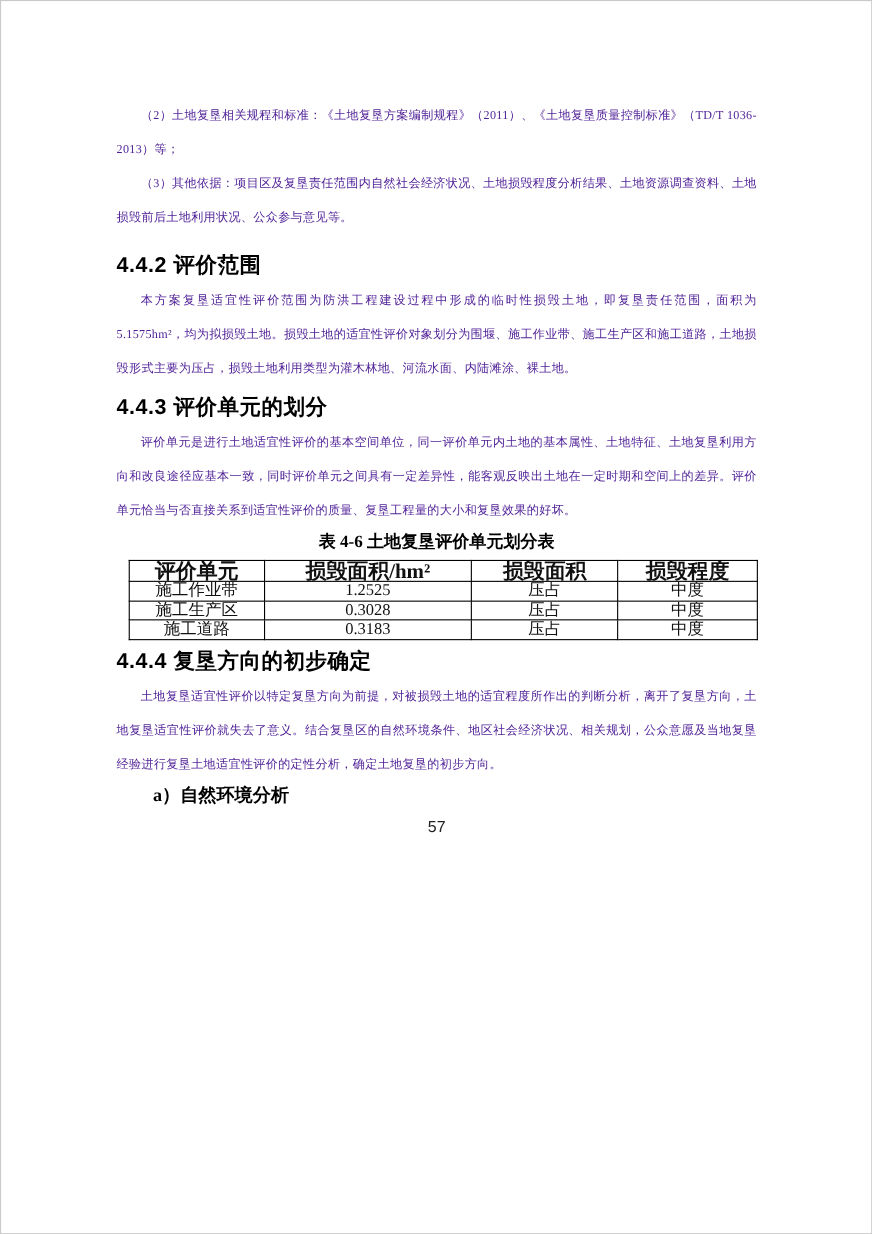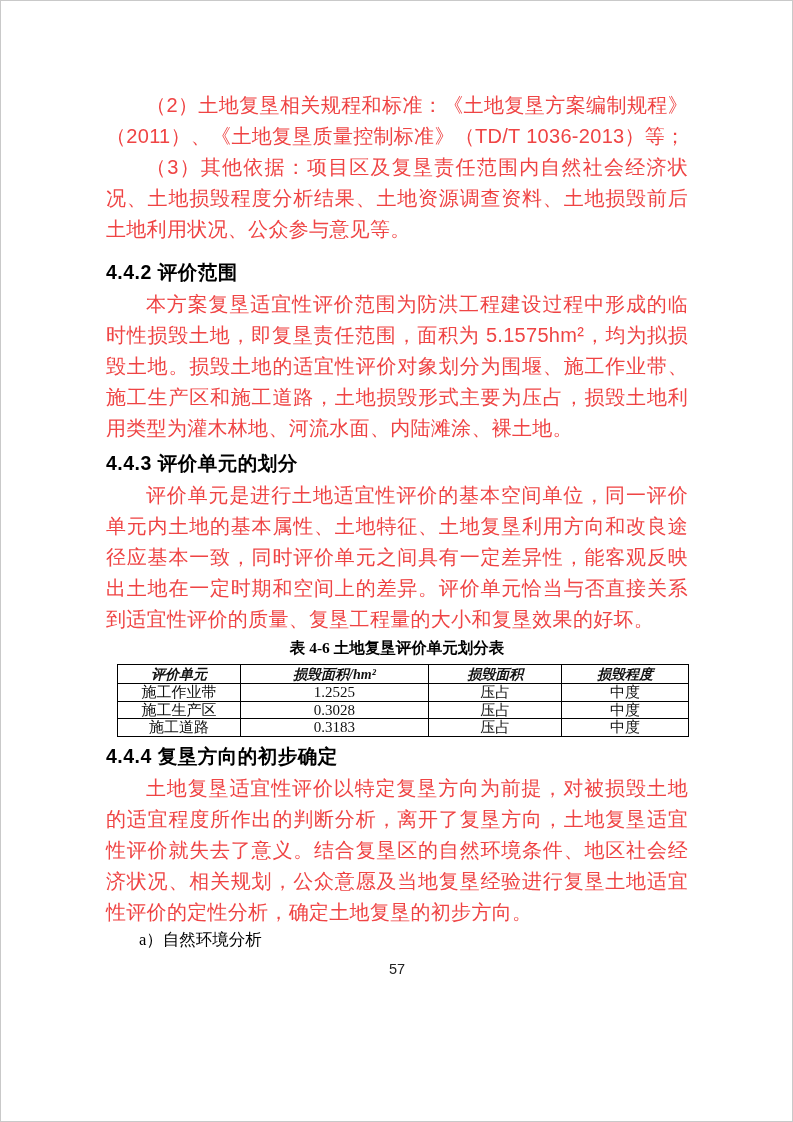--- a/index.html
+++ b/index.html
@@ -16,26 +16,26 @@
     border: 1px solid #c9c9c9;
     overflow: hidden;
     color: #101010;
   }
   .content {
     box-sizing: border-box;
     padding: 89px 104px 0 105px;
   }
   .body-p {
     margin: 0;
-    font-family: Liberation Sans, sans-serif;
-    font-size: 20px;
+    font-family: Liberation Serif, serif;
+    font-size: 11px;
     line-height: 31px;
     text-align: justify;
     text-indent: 2em;
-    color: #ef4444;
+    color: #4c1d95;
     letter-spacing: 0.3px;
   }
   .sec-heading {
     margin: 14px 0 4px 0;
     font-family: "Liberation Sans", "DejaVu Sans", sans-serif;
     font-weight: bold;
     font-size: 19.5px;
     line-height: 26px;
     color: #000000;
     letter-spacing: 0.5px;
@@ -62,39 +62,38 @@
     padding: 0 2px;
     text-align: center;
     vertical-align: middle;
     font-family: "Liberation Serif", "DejaVu Serif", serif;
     color: #111;
     overflow: hidden;
     white-space: nowrap;
   }
   table.unit-table th {
     height: 18px;
-    font-size: 14px;
+    font-size: 19px;
     font-weight: bold;
     line-height: 17px;
-    font-style: italic;
   }
   table.unit-table td {
     height: 16.5px;
     font-size: 15px;
     font-weight: normal;
     line-height: 16px;
   }
   col.c1 { width: 21.5%; }
   col.c2 { width: 33.0%; }
   col.c3 { width: 23.3%; }
   col.c4 { width: 22.2%; }
   .sub-heading {
     margin: 2px 0 0 0;
     font-family: "Liberation Serif", "DejaVu Serif", serif;
-    font-weight: normal;
+    font-weight: bold;
     font-size: 16.5px;
     line-height: 20px;
     text-indent: 2em;
     color: #000;
   }
   .page-footer {
     margin-top: 10px;
     text-align: center;
     font-family: "Liberation Sans", "DejaVu Sans", sans-serif;
     font-size: 14.5px;

